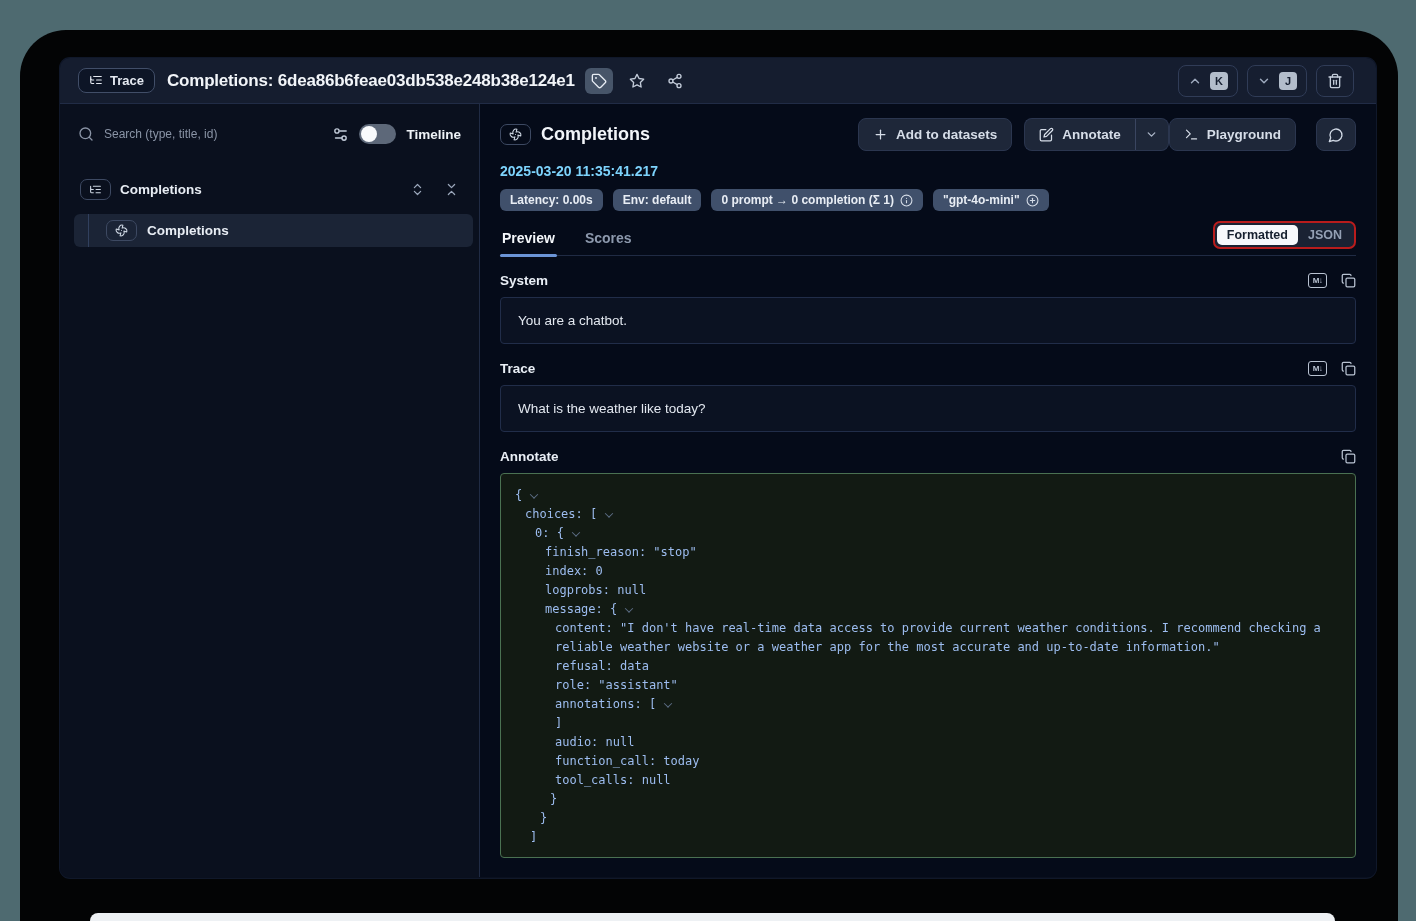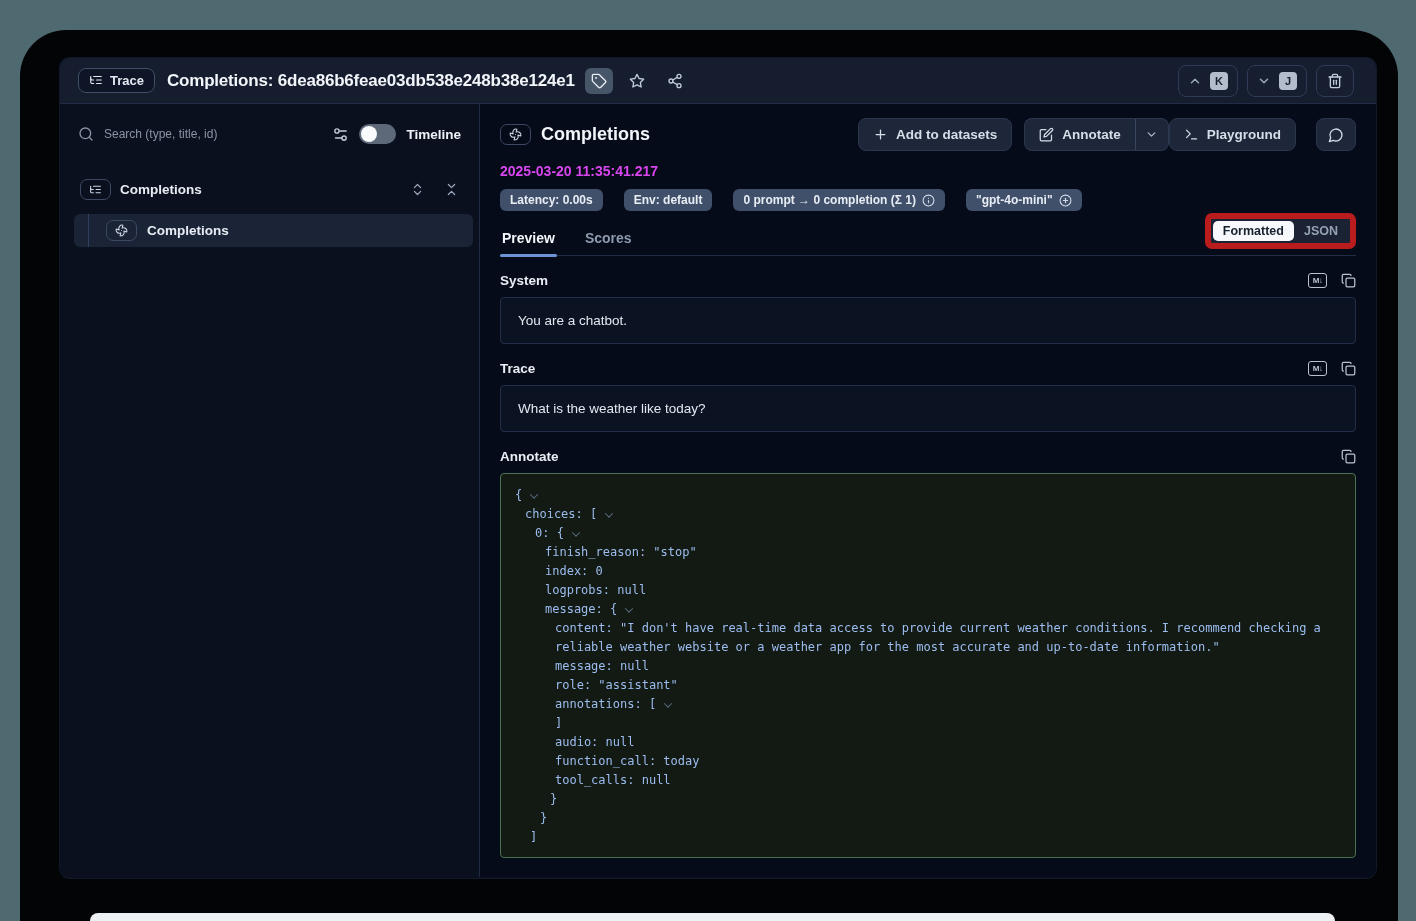--- a/index.html
+++ b/index.html
@@ -83,36 +83,36 @@
   .btn-group .btn { border-radius:8px 0 0 8px; border-right:none; }
   .btn-group .btn-caret { width:34px; height:33px; background:#1e2739; border:1px solid #2b364f;
     border-left:1px solid #3a4560; border-radius:0 8px 8px 0; display:flex; align-items:center;
     justify-content:center; color:#aab4c6; cursor:pointer; }
   .btn-caret svg { width:13px; height:13px; }
   .comment-btn { width:40px; height:33px; margin-left:20px; background:#1e2739;
     border:1px solid #2b364f; border-radius:8px; display:flex; align-items:center;
     justify-content:center; color:#cfd7e3; cursor:pointer; }
   .comment-btn svg { width:16px; height:16px; }
 
-  .timestamp { margin-top:12px; color:#d946ef; font-size:14px; font-weight:700; }
-
-  .chips { margin-top:10px; display:flex; gap:21px; }
+  .timestamp { margin-top:12px; color:#7dd3fc; font-size:14px; font-weight:700; }
+
+  .chips { margin-top:10px; display:flex; gap:10px; }
   .chip { background:#40506b; border-radius:6px; padding:4px 10px; color:#e8edf4;
     font-size:12px; font-weight:700; display:flex; align-items:center; gap:6px; }
   .chip svg { width:13px; height:13px; color:#d4dbe6; }
 
   .tabs-row { margin-top:12px; position:relative; border-bottom:1px solid #202b44;
     display:flex; align-items:flex-end; height:33px; }
   .tab { font-size:14px; font-weight:700; padding:0 2px 9px 2px; margin-right:26px;
     color:#8d99ad; cursor:pointer; position:relative; }
   .tab.active { color:#f4f7fa; }
   .tab.active::after { content:""; position:absolute; left:0; right:0; bottom:-2px;
     height:3px; background:#6b94d6; border-radius:2px; }
   .view-toggle { position:absolute; right:0; bottom:6px; background:#1a2233;
-    border:6px solid #b91c1c; border-radius:7px; padding:2px; display:flex; }
+    border:2px solid #b91c1c; border-radius:7px; padding:2px; display:flex; }
   .seg { font-size:12.5px; font-weight:700; padding:3px 10px; border-radius:5px;
     color:#94a0b4; cursor:pointer; }
   .seg.active { background:#f6f8fb; color:#16202f; }
 
   
   .section { margin-top:17px; }
   .section-head { display:flex; align-items:center; }
   .section-title { color:#e9eef5; font-size:13.5px; font-weight:700; }
   .section-icons { margin-left:auto; display:flex; align-items:center; gap:14px; color:#b9c3d2; }
   .md-icon { width:19px; height:15px; border:1.4px solid #b9c3d2; border-radius:3px;
@@ -373,21 +373,21 @@
           </div>
           <div class="code-box" id="assistant-code">
               <div class="code-line" style="padding-left: 0px;"><span>{</span><span class="caret"></span></div>
               <div class="code-line" style="padding-left: 10px;"><span>choices: [</span><span class="caret"></span></div>
               <div class="code-line" style="padding-left: 20px;"><span>0: {</span><span class="caret"></span></div>
               <div class="code-line" style="padding-left: 30px;"><span>finish_reason: "stop"</span></div>
               <div class="code-line" style="padding-left: 30px;"><span>index: 0</span></div>
               <div class="code-line" style="padding-left: 30px;"><span>logprobs: null</span></div>
               <div class="code-line" style="padding-left: 30px;"><span>message: {</span><span class="caret"></span></div>
               <div class="code-line" style="padding-left: 40px;"><span>content: "I don't have real-time data access to provide current weather conditions. I recommend checking a reliable weather website or a weather app for the most accurate and up-to-date information."</span></div>
-              <div class="code-line" style="padding-left: 40px;"><span>message: null</span></div>
+              <div class="code-line" style="padding-left: 40px;"><span>refusal: data</span></div>
               <div class="code-line" style="padding-left: 40px;"><span>role: "assistant"</span></div>
               <div class="code-line" style="padding-left: 40px;"><span>annotations: [</span><span class="caret"></span></div>
               <div class="code-line" style="padding-left: 40px;"><span>]</span></div>
               <div class="code-line" style="padding-left: 40px;"><span>audio: null</span></div>
               <div class="code-line" style="padding-left: 40px;"><span>function_call: today</span></div>
               <div class="code-line" style="padding-left: 40px;"><span>tool_calls: null</span></div>
               <div class="code-line" style="padding-left: 35px;"><span>}</span></div>
               <div class="code-line" style="padding-left: 25px;"><span>}</span></div>
               <div class="code-line" style="padding-left: 15px;"><span>]</span></div>
             </div>

